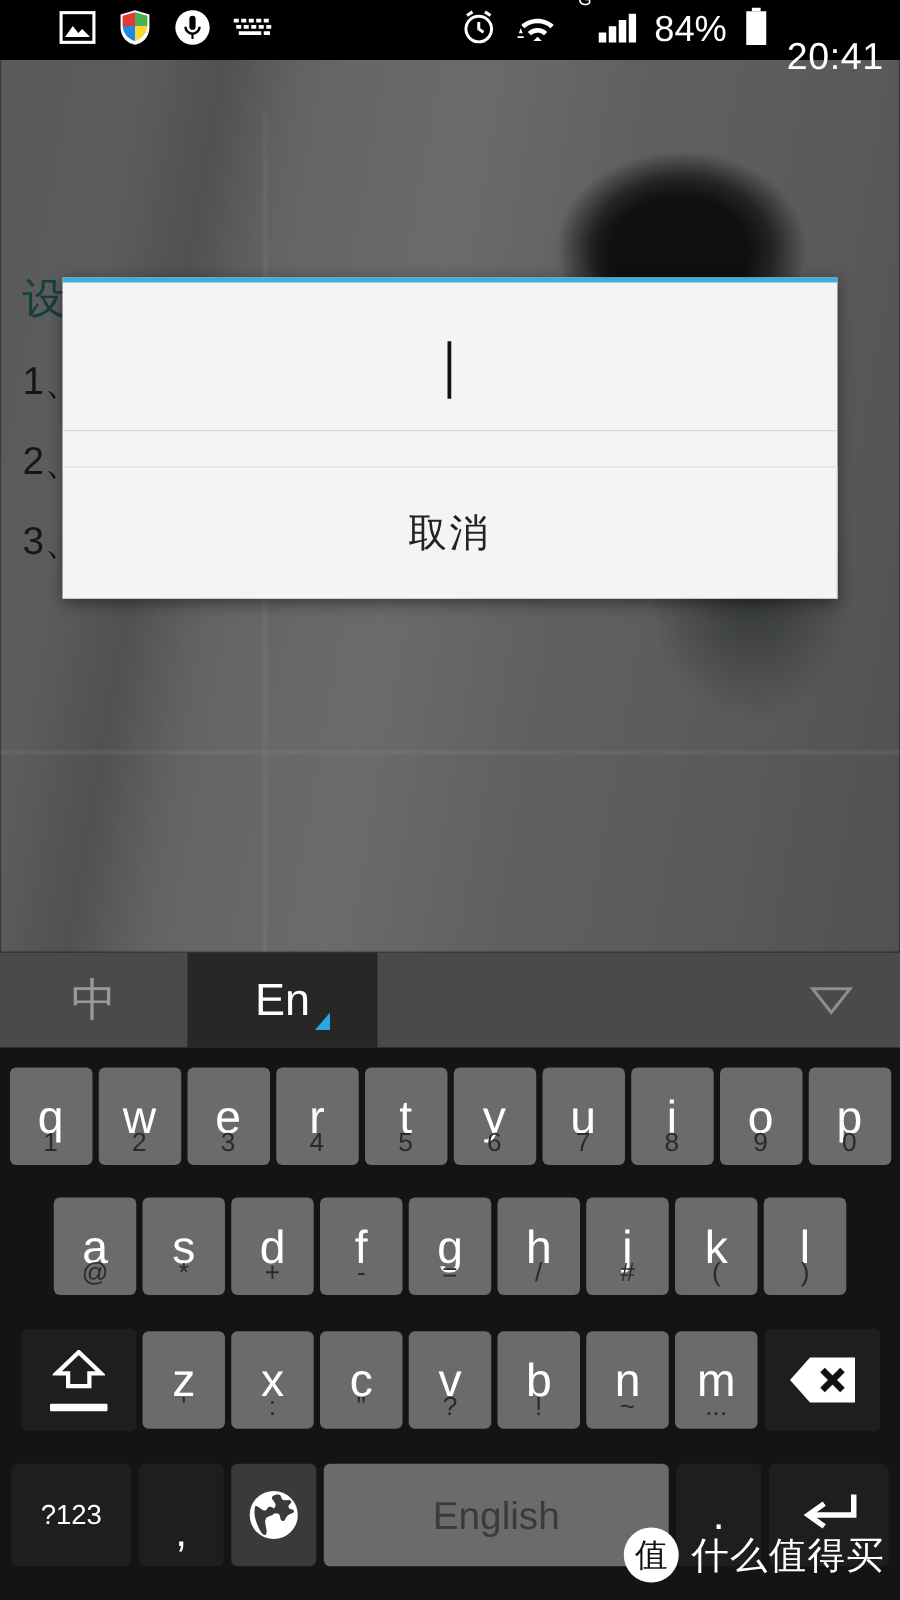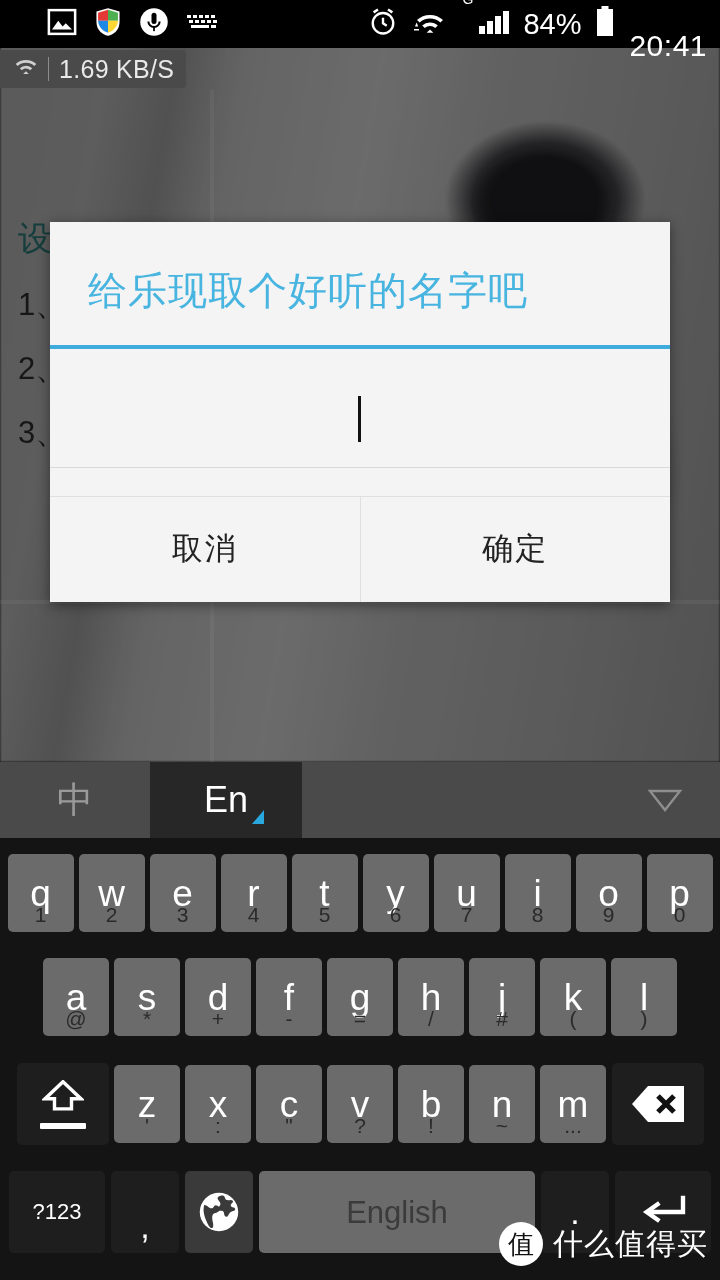--- a/index.html
+++ b/index.html
@@ -241,45 +241,32 @@
       <span>
         <svg width="20" height="32" viewBox="0 0 20 32">
           <rect x="6.5" y="0" width="7" height="3" fill="#fff"></rect>
           <rect x="2" y="3" width="16" height="27" fill="#fff"></rect>
         </svg>
       </span>
       <span class="sb-time">20:41</span>
     </div>
   </div>
 
-  <div class="speed-badge">
-    <span class="wifi-sm">
-      <svg width="28" height="22" viewBox="0 0 28 22">
-        <path d="M14 4c4 0 7.6 1.5 10.3 4l-2 2C20 7.8 17.2 6.7 14 6.7S8 7.8 5.7 10l-2-2C6.4 5.5 10 4 14 4z" fill="#cfcfcf"></path>
-        <path d="M14 9.8c2.4 0 4.6 1 6.2 2.5l-2 2A5.9 5.9 0 0014 12.5c-1.6 0-3 .6-4.2 1.8l-2-2A8.8 8.8 0 0114 9.8z" fill="#cfcfcf"></path>
-        <path d="M14 15.3l2.8 2.8h-5.6z" fill="#cfcfcf"></path>
-      </svg>
-    </span>
-    <span class="sep"></span>
-    <span class="txt">1.69 KB/S</span>
-  </div>
 
   <div class="dialog">
-    <div class="dlg-title">给乐现取个好听的名字吧</div>
     <div class="dlg-rule"></div>
     <div class="dlg-body">
       <div class="dlg-input-row">
         <span class="caret"></span>
       </div>
       <div class="dlg-underline"></div>
       <div class="dlg-gap"></div>
     </div>
     <div class="dlg-btnbar">
       <div class="dlg-btn left">取消</div>
-      <div class="dlg-btn">确定</div>
     </div>
   </div>
 
   <div class="keyboard">
 
     <div class="kb-topbar">
       <div class="kb-lang">中</div>
       <div class="kb-lang active">
         <span>En</span>
         <span class="tri"></span>

